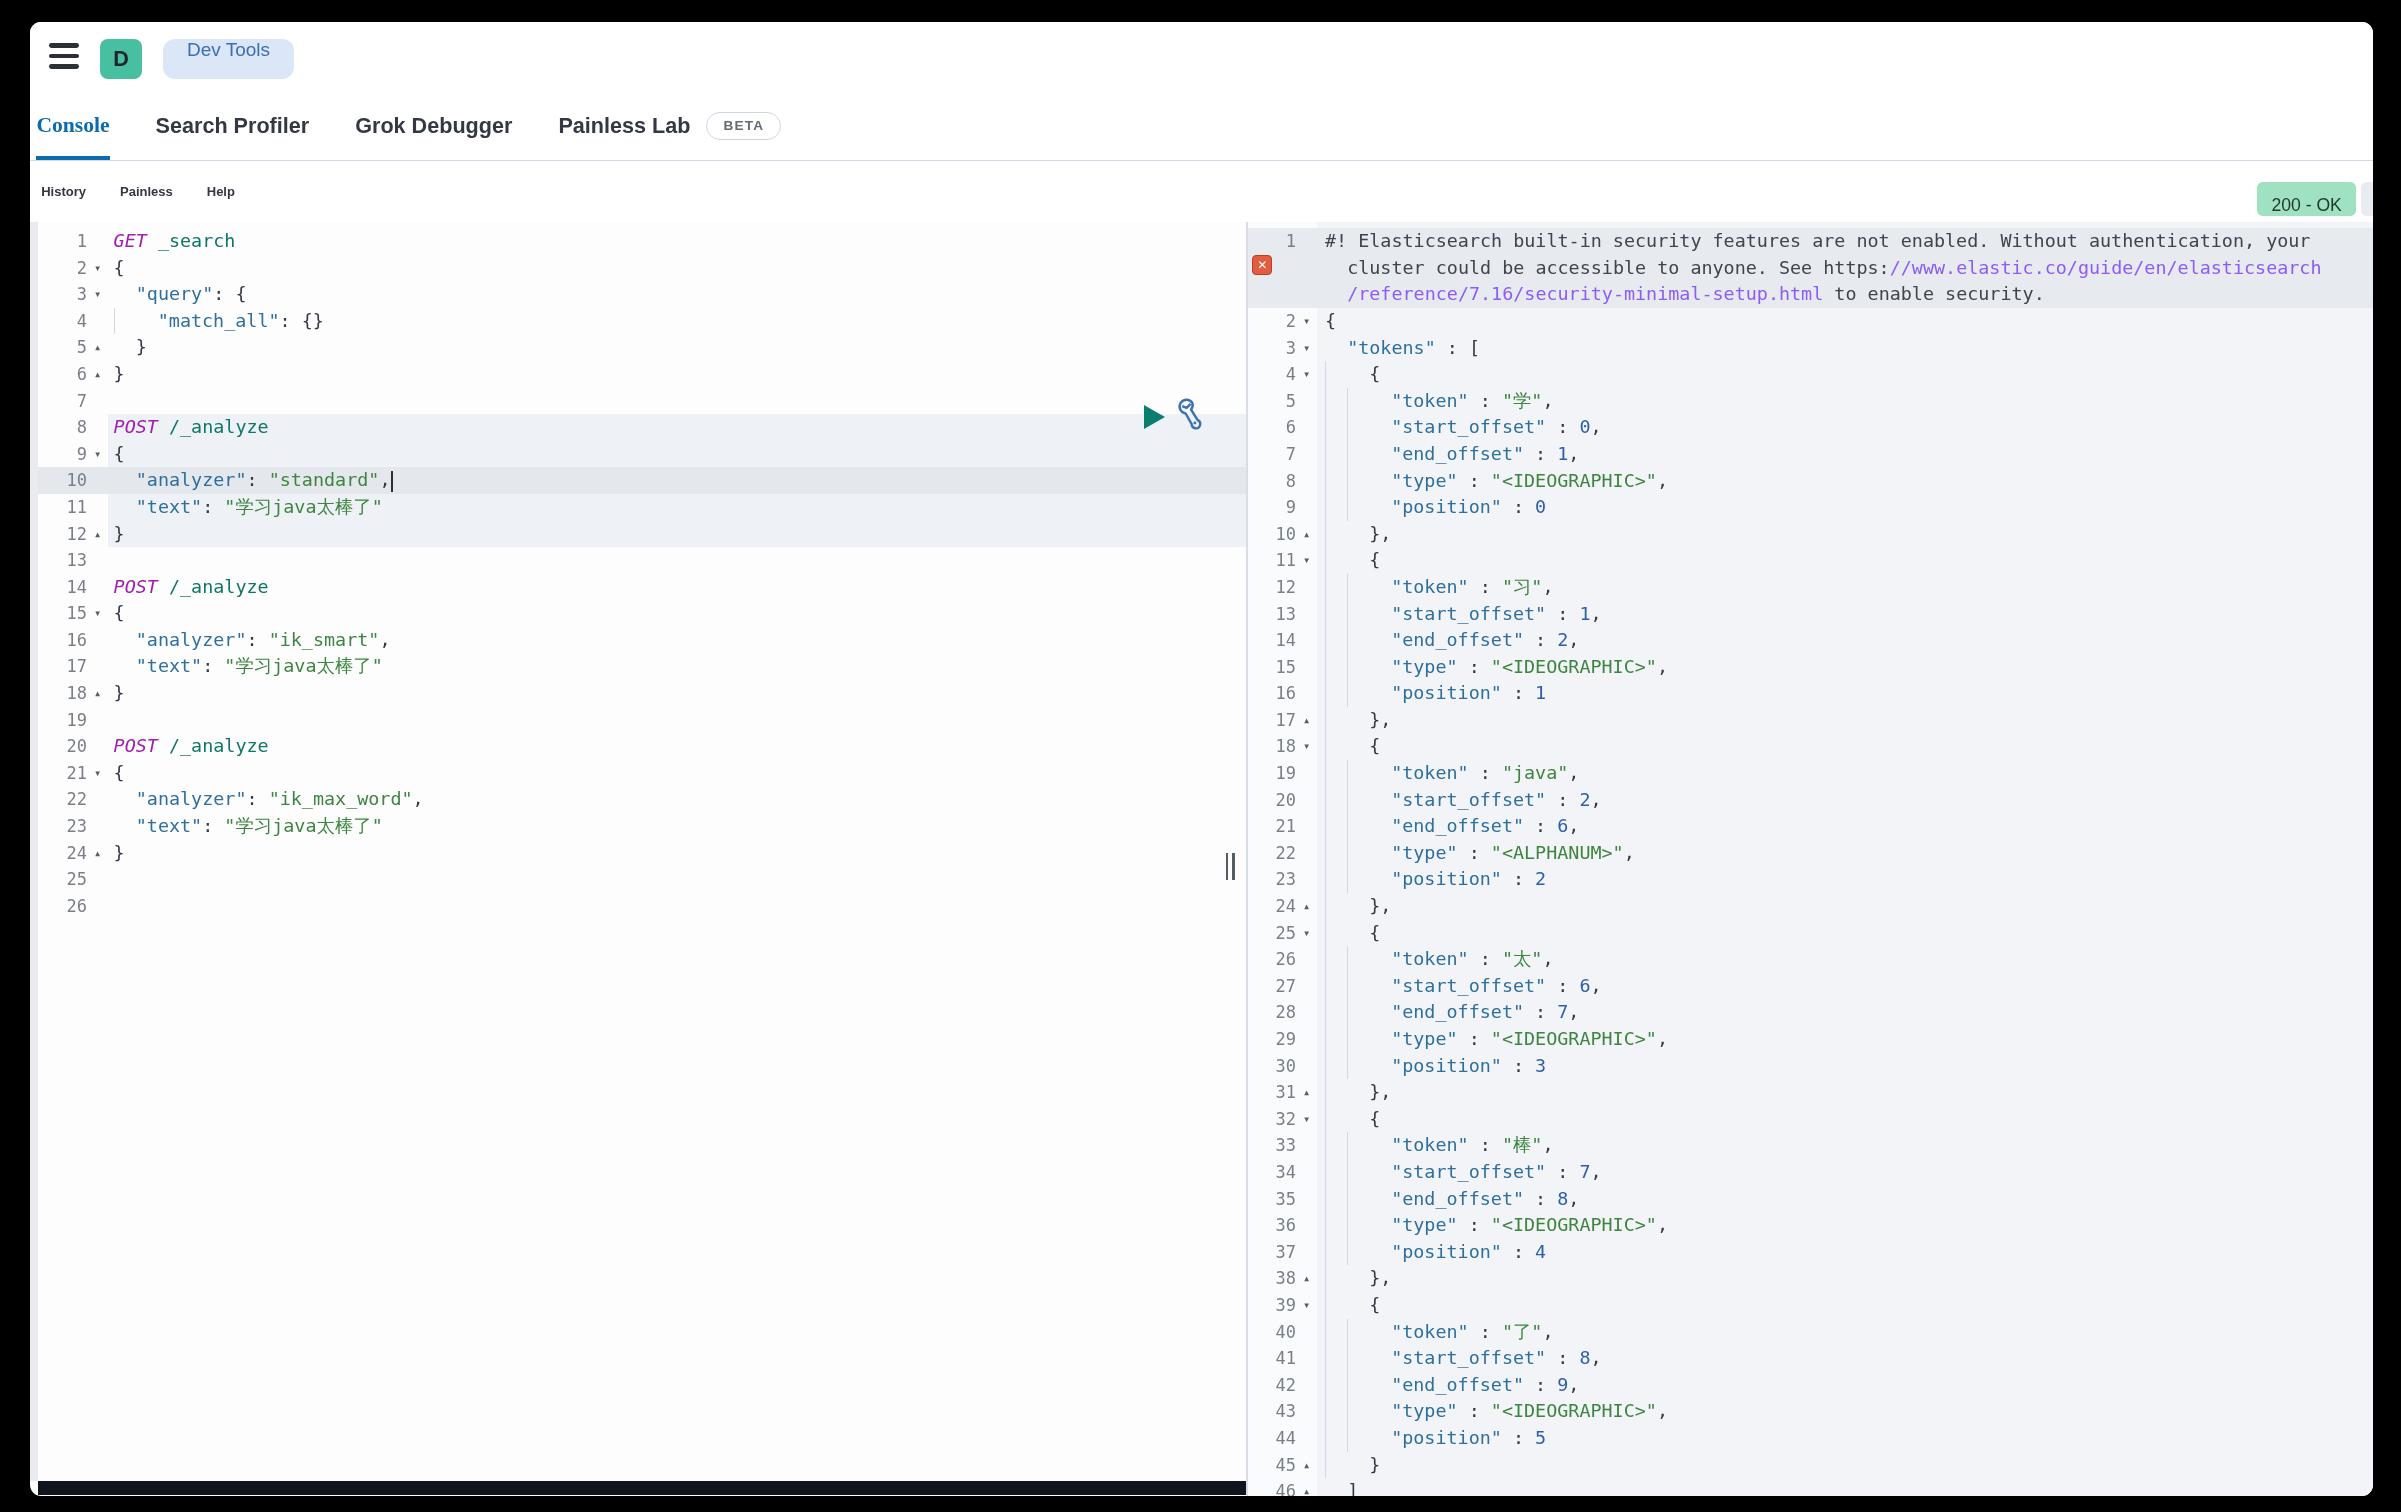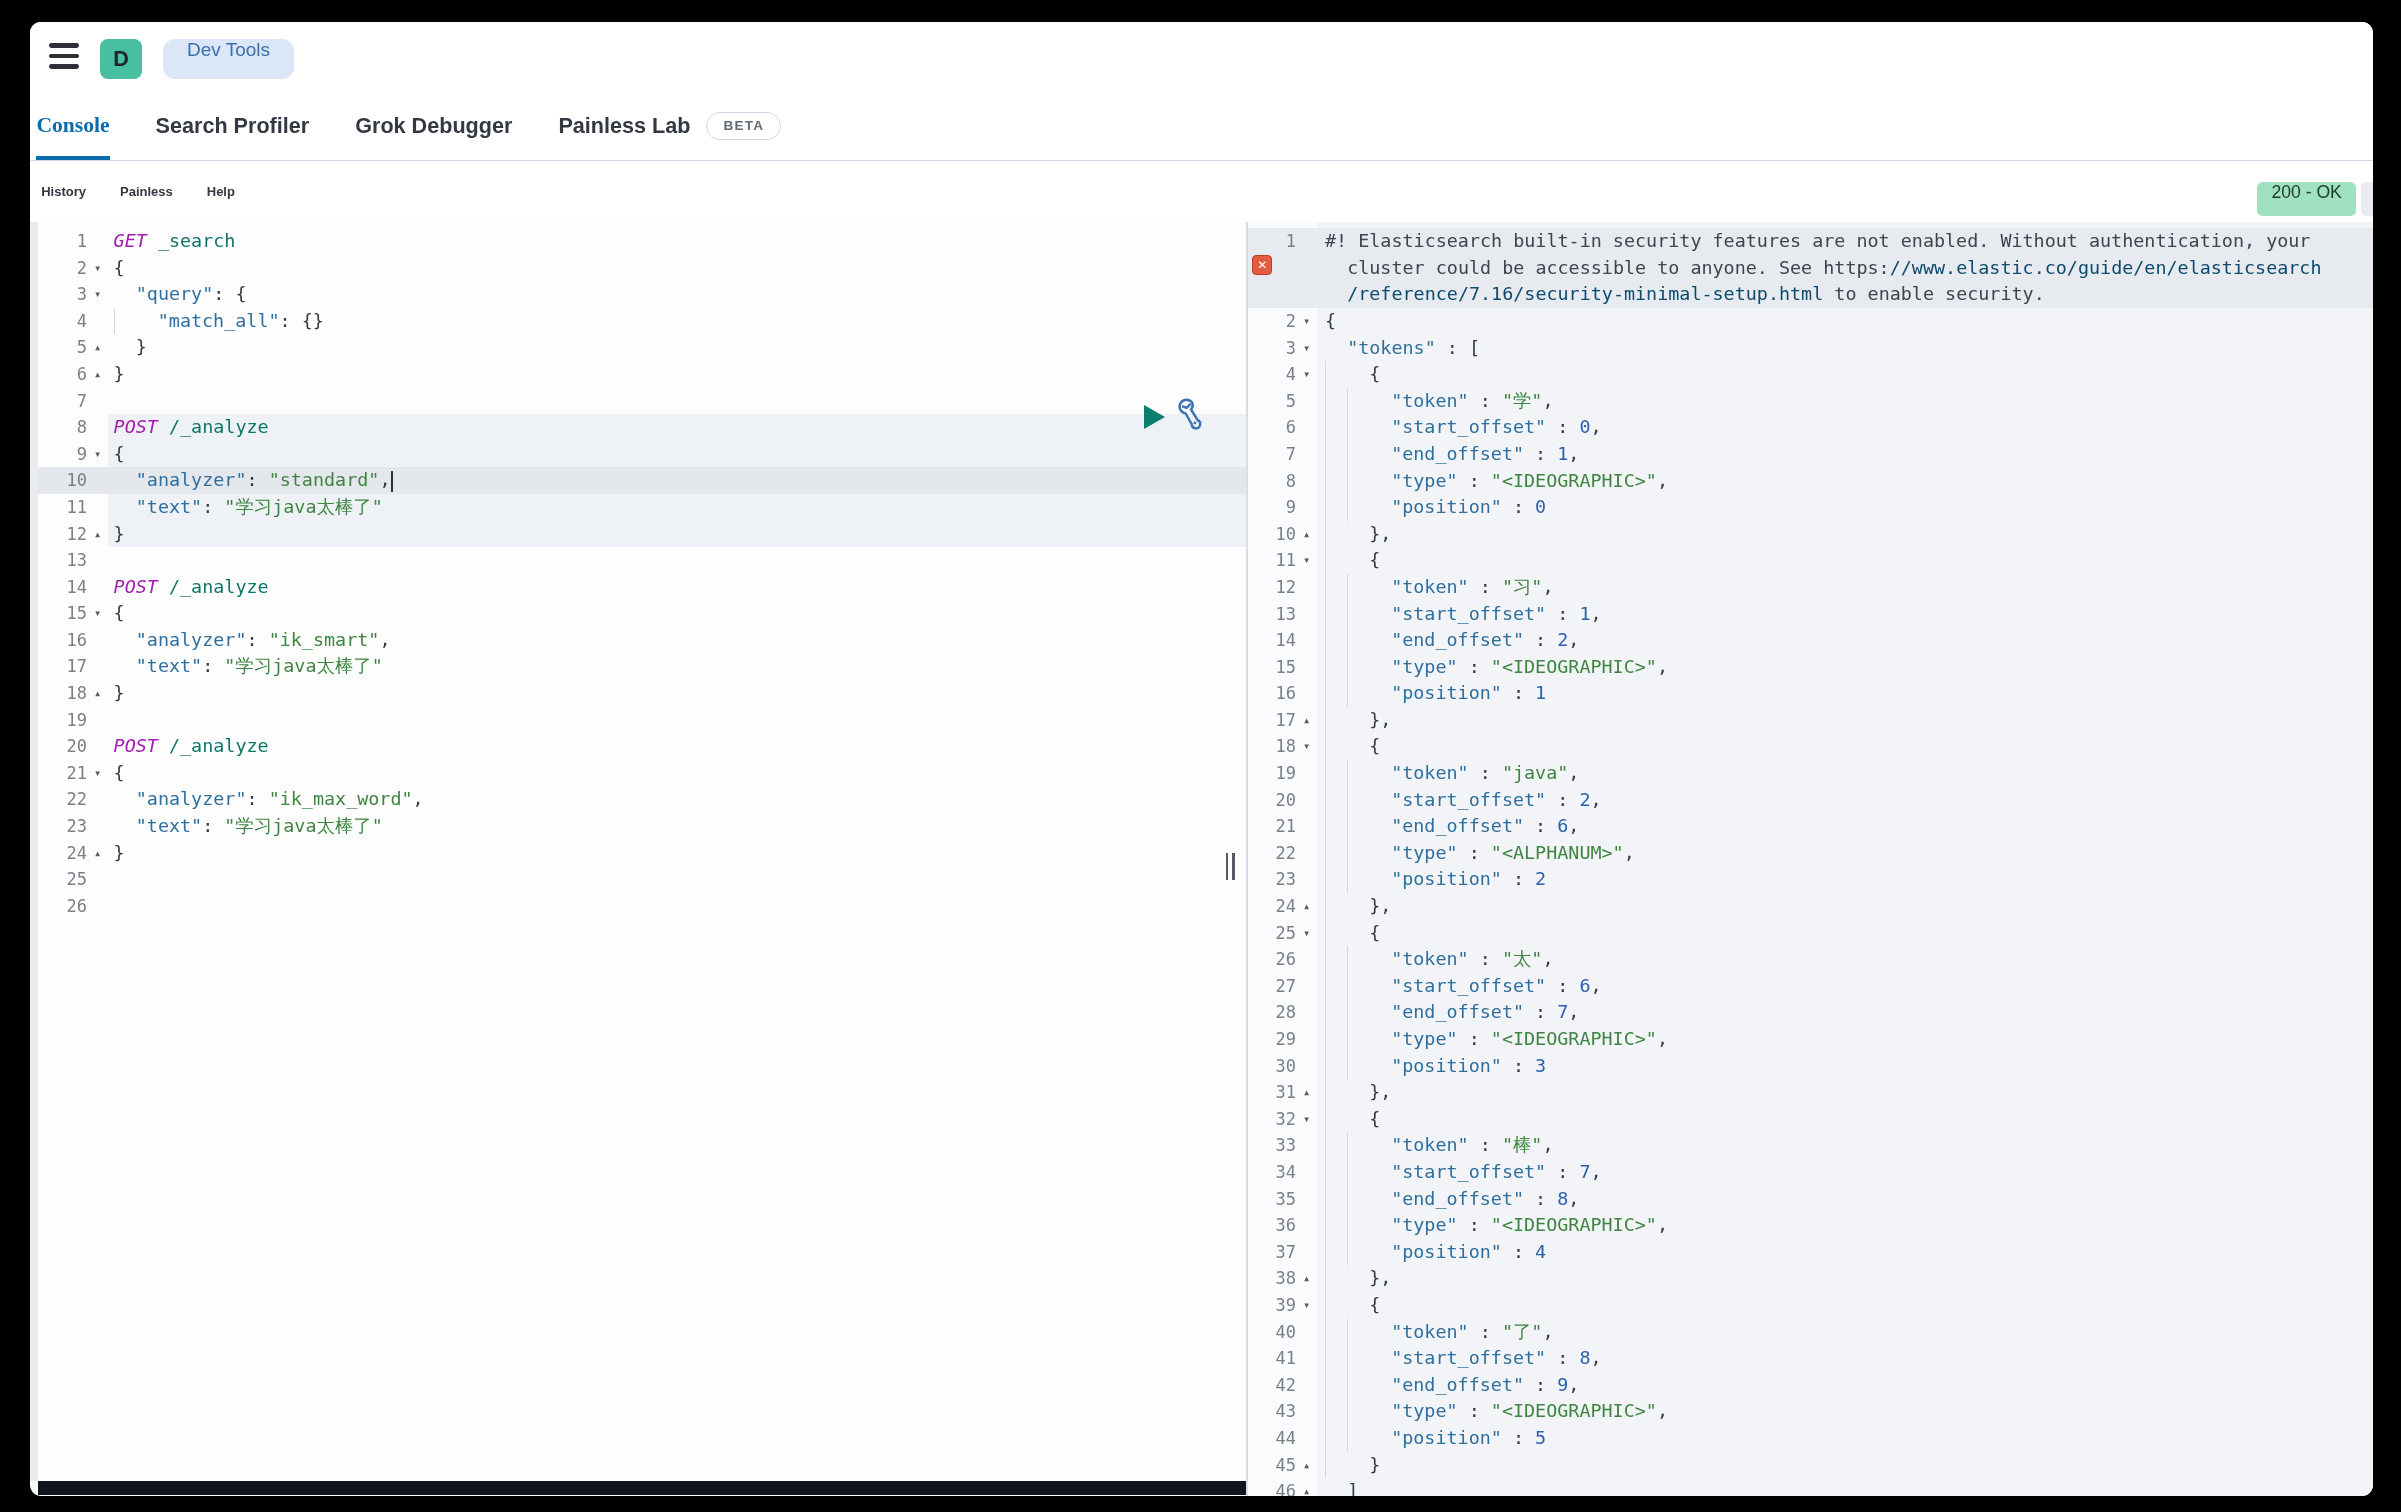--- a/index.html
+++ b/index.html
@@ -24,21 +24,21 @@
   .tab.active{color:#0a6bad;font-family:Liberation Serif, serif;}
   .tab.active::after{content:"";position:absolute;left:0;right:0;bottom:-0.8px;height:4px;background:#0a6bad;}
   .betapill{margin-left:16px;padding:5.6px 16px;border:1.6px solid #cfd6e2;border-radius:21px;
     font-size:13.6px;font-weight:700;letter-spacing:1.2px;color:#646b76;background:#fff;}
   
   .menubar{position:absolute;left:0;top:139px;width:100%;height:61px;background:#fff;
     display:flex;align-items:center;padding-left:11.2px;box-sizing:border-box;}
   .menuitem{font-size:13px;font-weight:600;color:#343741;margin-right:34px;cursor:pointer;}
   .statusbadge{position:absolute;left:2227px;top:160px;height:34px;border-radius:5.6px;
     background:#a0e1c2;color:#1d3a2c;font-size:17.6px;font-weight:500;display:flex;
-    align-items:flex-start;padding:0 14.4px;}
+    align-items:flex-end;padding:0 14.4px;}
   .timebadge{position:absolute;left:2331px;top:160px;width:64px;height:34px;border-radius:5.6px;
     background:#e8ecf2;}
   
   .leftstrip{position:absolute;left:0;top:200px;width:8px;height:1259px;background:#e9ebef;}
   .editorpanel{position:absolute;left:8px;top:200px;width:1208px;height:1259px;background:#fdfdfe;overflow:hidden;}
   .divider{position:absolute;left:1216px;top:200px;width:1.6px;height:1274px;background:#d8dde6;}
   .handle{position:absolute;left:1196px;top:831px;width:17.6px;height:29px;}
   .handle i{display:inline-block;width:2.4px;height:27px;background:#565b63;margin-right:4px;}
   .responsepanel{position:absolute;left:1218px;top:200px;width:1125px;height:1274px;background:#f2f4f7;overflow:hidden;}
   .respgutterbg{position:absolute;left:0;top:0;width:69px;height:100%;background:#fafbfd;}
@@ -58,21 +58,21 @@
   .act .code{background:#e4e7ec;}
   .warn{height:80px;background:#e7eaef;}
   .warn .code div{height:26.6px;}
   .tk-m{color:#a21caf;font-style:italic;}
   .tk-u{color:#0e7569;}
   .tk-k{color:#2e6f9e;}
   .tk-s{color:#3d8540;}
   .tk-n{color:#2b5fad;}
   .tk-p{color:#353a44;}
   .tk-c{color:#3f444e;}
-  .tk-cu{color:#0c4a6e;}
+  .tk-cu{color:#8b5cf6;}
   .ig{display:inline-block;width:22px;height:26.6px;vertical-align:top;border-left:1.6px solid #d3d8e0;box-sizing:border-box;}
   .cursor{display:inline-block;width:2px;height:21px;background:#2b2f36;vertical-align:middle;margin-left:0.8px;}
   
   .playbtn{position:absolute;left:1114px;top:383px;width:0;height:0;cursor:pointer;
     border-left:21px solid #0b7e70;border-top:12px solid transparent;border-bottom:12px solid transparent;}
   .wrenchbtn{position:absolute;left:1143px;top:376px;width:32px;height:35px;cursor:pointer;}
   .warnbadge{position:absolute;left:1222px;top:233px;width:18.4px;height:18.4px;border-radius:4px;
     background:#e25c41;color:#fff;font-size:12px;font-weight:700;display:flex;
     align-items:center;justify-content:center;border:0.8px solid #b94027;}
 </style>

